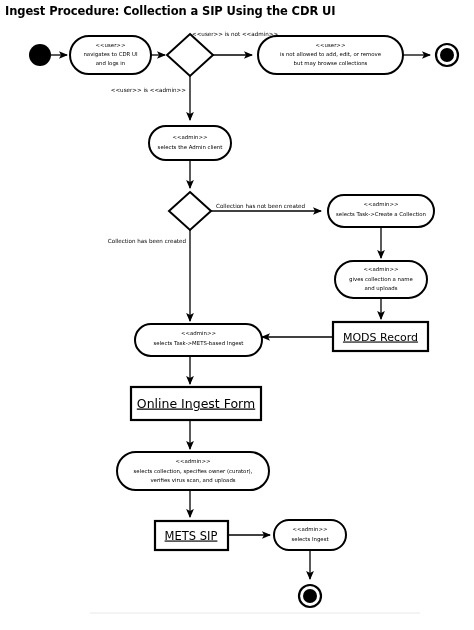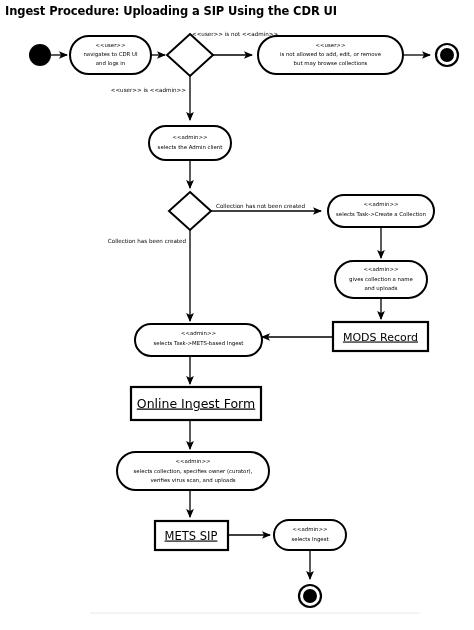--- a/index.html
+++ b/index.html
@@ -64,21 +64,21 @@
     fill: none;
   }
   .footer-rule {
     stroke: #e8e8e8;
     stroke-width: 1;
   }
 </style>
 </head>
 <body>
 
-<div id="diagram-title">Ingest Procedure: Uploading a SIP Using the CDR UI</div>
+<div id="diagram-title">Ingest Procedure: Collection a SIP Using the CDR UI</div>
 
 <svg id="canvas" width="474" height="630" viewBox="0 0 474 630">
   <defs>
     <marker id="arrow" markerWidth="7" markerHeight="7" refX="6.2" refY="3" orient="auto" markerUnits="strokeWidth">
       <path d="M0,0 L7,3 L0,6 L1.6,3 z" fill="#000000"></path>
     </marker>
   </defs>
 
   <g>
     <line class="edge-line" x1="51" y1="55" x2="67" y2="55" marker-end="url(#arrow)"></line>

